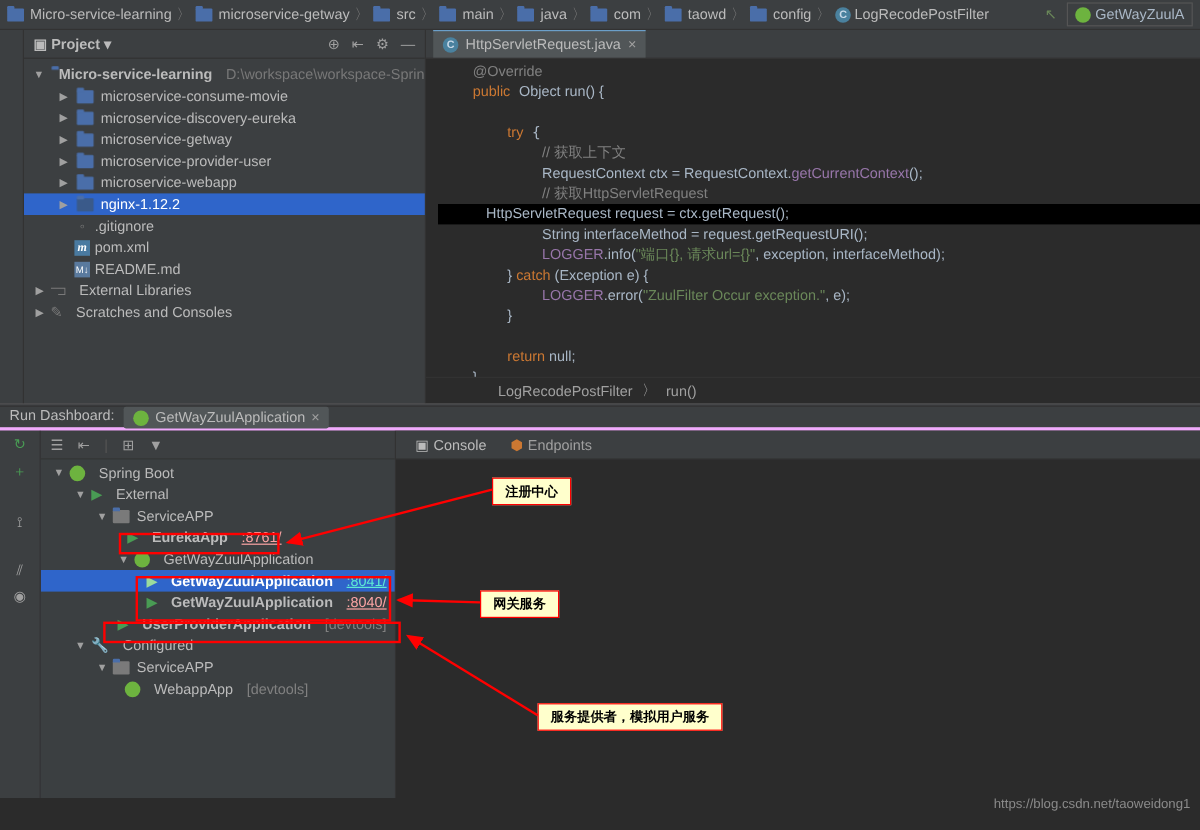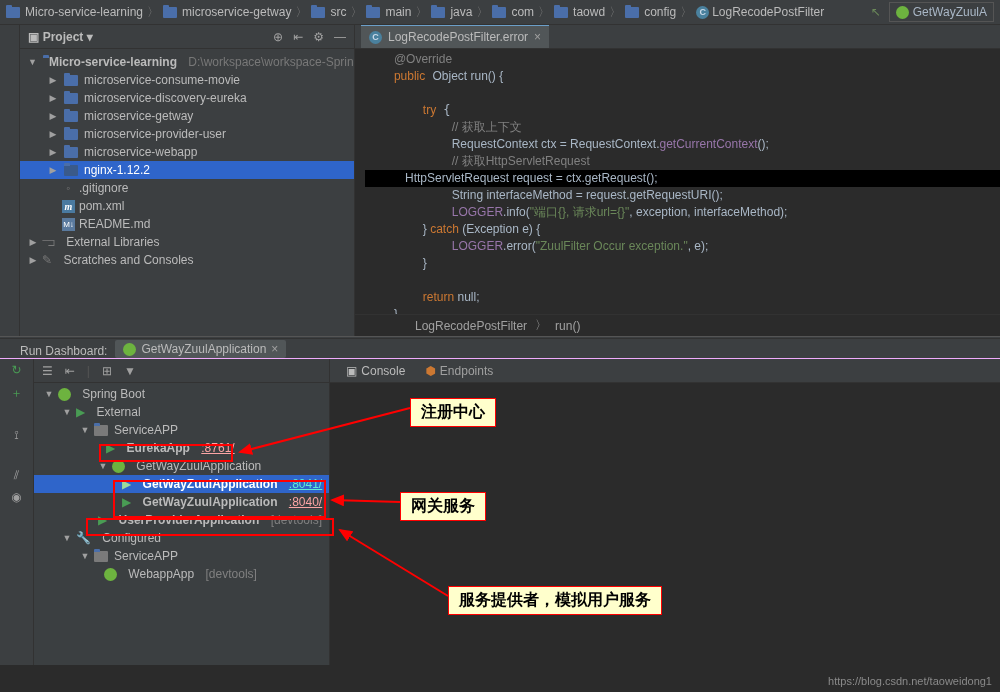--- a/index.html
+++ b/index.html
@@ -39,46 +39,46 @@
 .code{flex:1;padding:2px 0 2px 10px;font-family:Consolas,monospace;font-size:12px;line-height:17px;white-space:pre;color:#a9b7c6;position:relative}
 .kw{color:#cc7832}
 .str{color:#6a8759}
 .type{color:#a9b7c6}
 .comment{color:#808080}
 .static{color:#9876aa;}
 .ann{color:#808080}
 .code-line.hl{background:#000000}
 .code-footer{height:22px;border-top:1px solid #323232;display:flex;align-items:center;padding-left:60px;gap:8px;color:#a0a0a0;font-size:11px}
 .divider-h{height:3px;background:#3c3f41;border-top:1px solid #555;border-bottom:1px solid #323232}
-.run-dash{height:20px;background:#3c3f41;border-bottom:1px solid #f0abfc;display:flex;align-items:flex-end;padding:0 20px;gap:8px;color:#bbbbbb}
+.run-dash{height:20px;background:#3c3f41;border-bottom:3px solid #f0abfc;display:flex;align-items:flex-start;padding:0 8px;gap:8px;color:#bbbbbb}
 .run-dash-tab{display:flex;align-items:center;gap:5px;background:#515658;padding:2px 8px;border-radius:2px}
 .run-dash-tab .close-x{color:#a0a0a0}
 .bottom{display:flex;height:306px;background:#2b2b2b}
 .run-toolbar{width:34px;background:#3c3f41;border-right:1px solid #323232;display:flex;flex-direction:column;align-items:center;padding-top:4px;gap:8px;color:#a0a0a0}
 .run-tree-panel{width:296px;border-right:1px solid #323232;display:flex;flex-direction:column;background:#3c3f41}
 .run-tree-toolbar{height:24px;border-bottom:1px solid #323232;display:flex;align-items:center;padding:0 8px;gap:12px;color:#a0a0a0}
 .run-tree{flex:1;background:#3b3f41;padding-top:2px;overflow:auto;font-size:12px}
 .rt-item{height:18px;display:flex;align-items:center;gap:4px;padding-left:6px;white-space:nowrap}
 .rt-item .exp{width:10px;font-size:9px;text-align:center;color:#a0a0a0}
 .rt-item .label{color:#bbbbbb}
 .rt-item.selected{background:#2f65ca;color:#fff}
 .rt-item.selected .label{color:#fff}
 .play{color:#499c54}
 .port{color:#fca5a5}
 .port u{text-decoration:underline}
 .gray{color:#808080}
 .ann-box{border:2px solid #ff0000;position:absolute;pointer-events:none}
-.ann-label{position:absolute;background:#ffffcc;border:1px solid #ff0000;padding:3px 10px;font-size:16px;color:#000;font-weight:bold}
+.ann-label{position:absolute;background:#ffffcc;border:1px solid #ff0000;padding:3px 10px;font-size:11px;color:#000;font-weight:bold}
 .console-area{flex:1;display:flex;flex-direction:column;background:#2b2b2b;position:relative}
 .console-tabs{height:24px;border-bottom:1px solid #323232;display:flex;align-items:center;gap:4px;padding-left:8px;color:#a0a0a0;background:#3c3f41}
 .console-tab{display:flex;align-items:center;gap:4px;padding:4px 8px}
 .console-tab.active{color:#bbbbbb}
 .console-body{flex:1;background:#2b2b2b;position:relative}
 .arrow-svg{position:absolute;pointer-events:none}
-.footer{position:absolute;bottom:1px;right:0;height:18px;color:#8a8a8a;font-size:11px;padding:2px 8px}
+.footer{position:absolute;bottom:12px;right:0;height:18px;color:#8a8a8a;font-size:11px;padding:2px 8px}
 .spring-icon{width:13px;height:13px;border-radius:50%;background:#6db33f;display:inline-block}
 .wrench{color:#a0a0a0}
 </style>
 </head>
 <body>
 
 <div class="breadcrumbs">
   <span class="crumb">
       <span class="folder-icon"></span>
       <span>Micro-service-learning</span>
@@ -190,21 +190,21 @@
         </div>
       <div class="tree-item" style="padding-left:8px"><span class="exp">▶</span><span class="lib-icon">⫎</span>&nbsp;<span class="label">External Libraries</span></div>
       <div class="tree-item" style="padding-left:8px"><span class="exp">▶</span><span class="lib-icon">✎</span>&nbsp;<span class="label">Scratches and Consoles</span></div>
     </div>
   </div>
 
   <div class="editor-area">
     <div class="editor-tabs">
       <div class="editor-tab">
         <span class="class-icon">C</span>
-        <span>LogRecodePostFilter.error</span>
+        <span>HttpServletRequest.java</span>
         <span class="close-x">×</span>
       </div>
     </div>
     <div class="gutter-wrap">
       <div class="code">    <span class="ann">@Override</span>
     <span class="kw">public</span> <span class="type">Object</span><span> run() {</span>
 
         <span class="kw">try</span> {
             <span class="comment">// 获取上下文</span>
             <span>RequestContext ctx = RequestContext.</span><span class="static">getCurrentContext</span><span>();</span>

